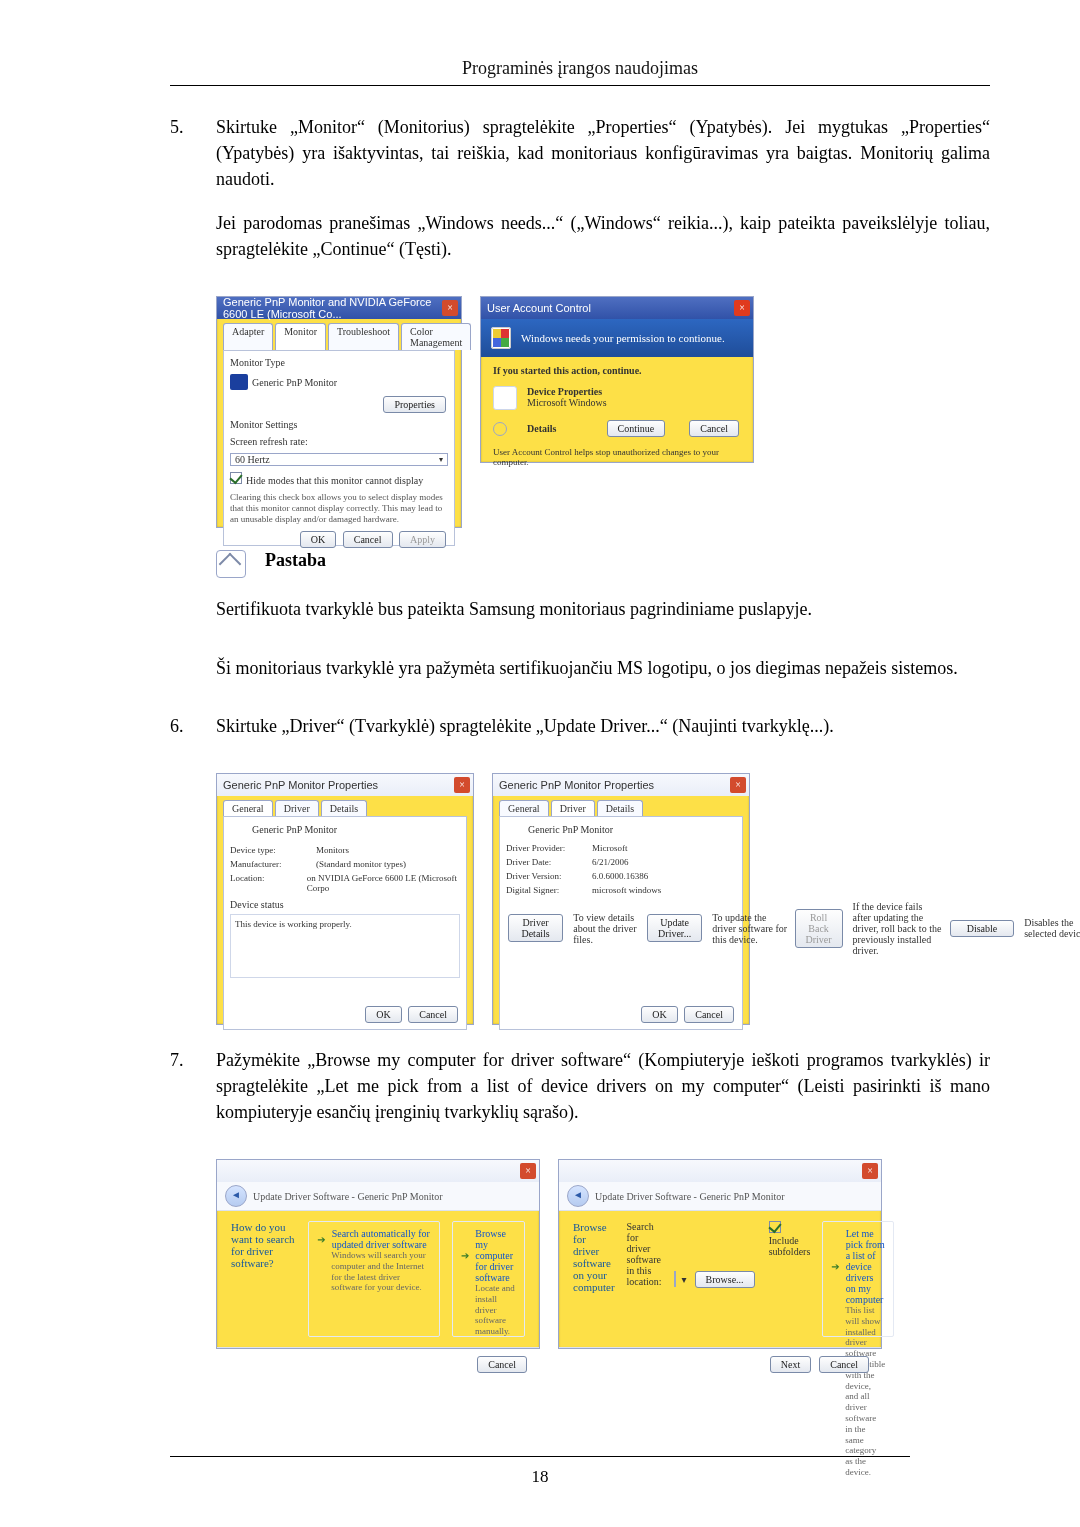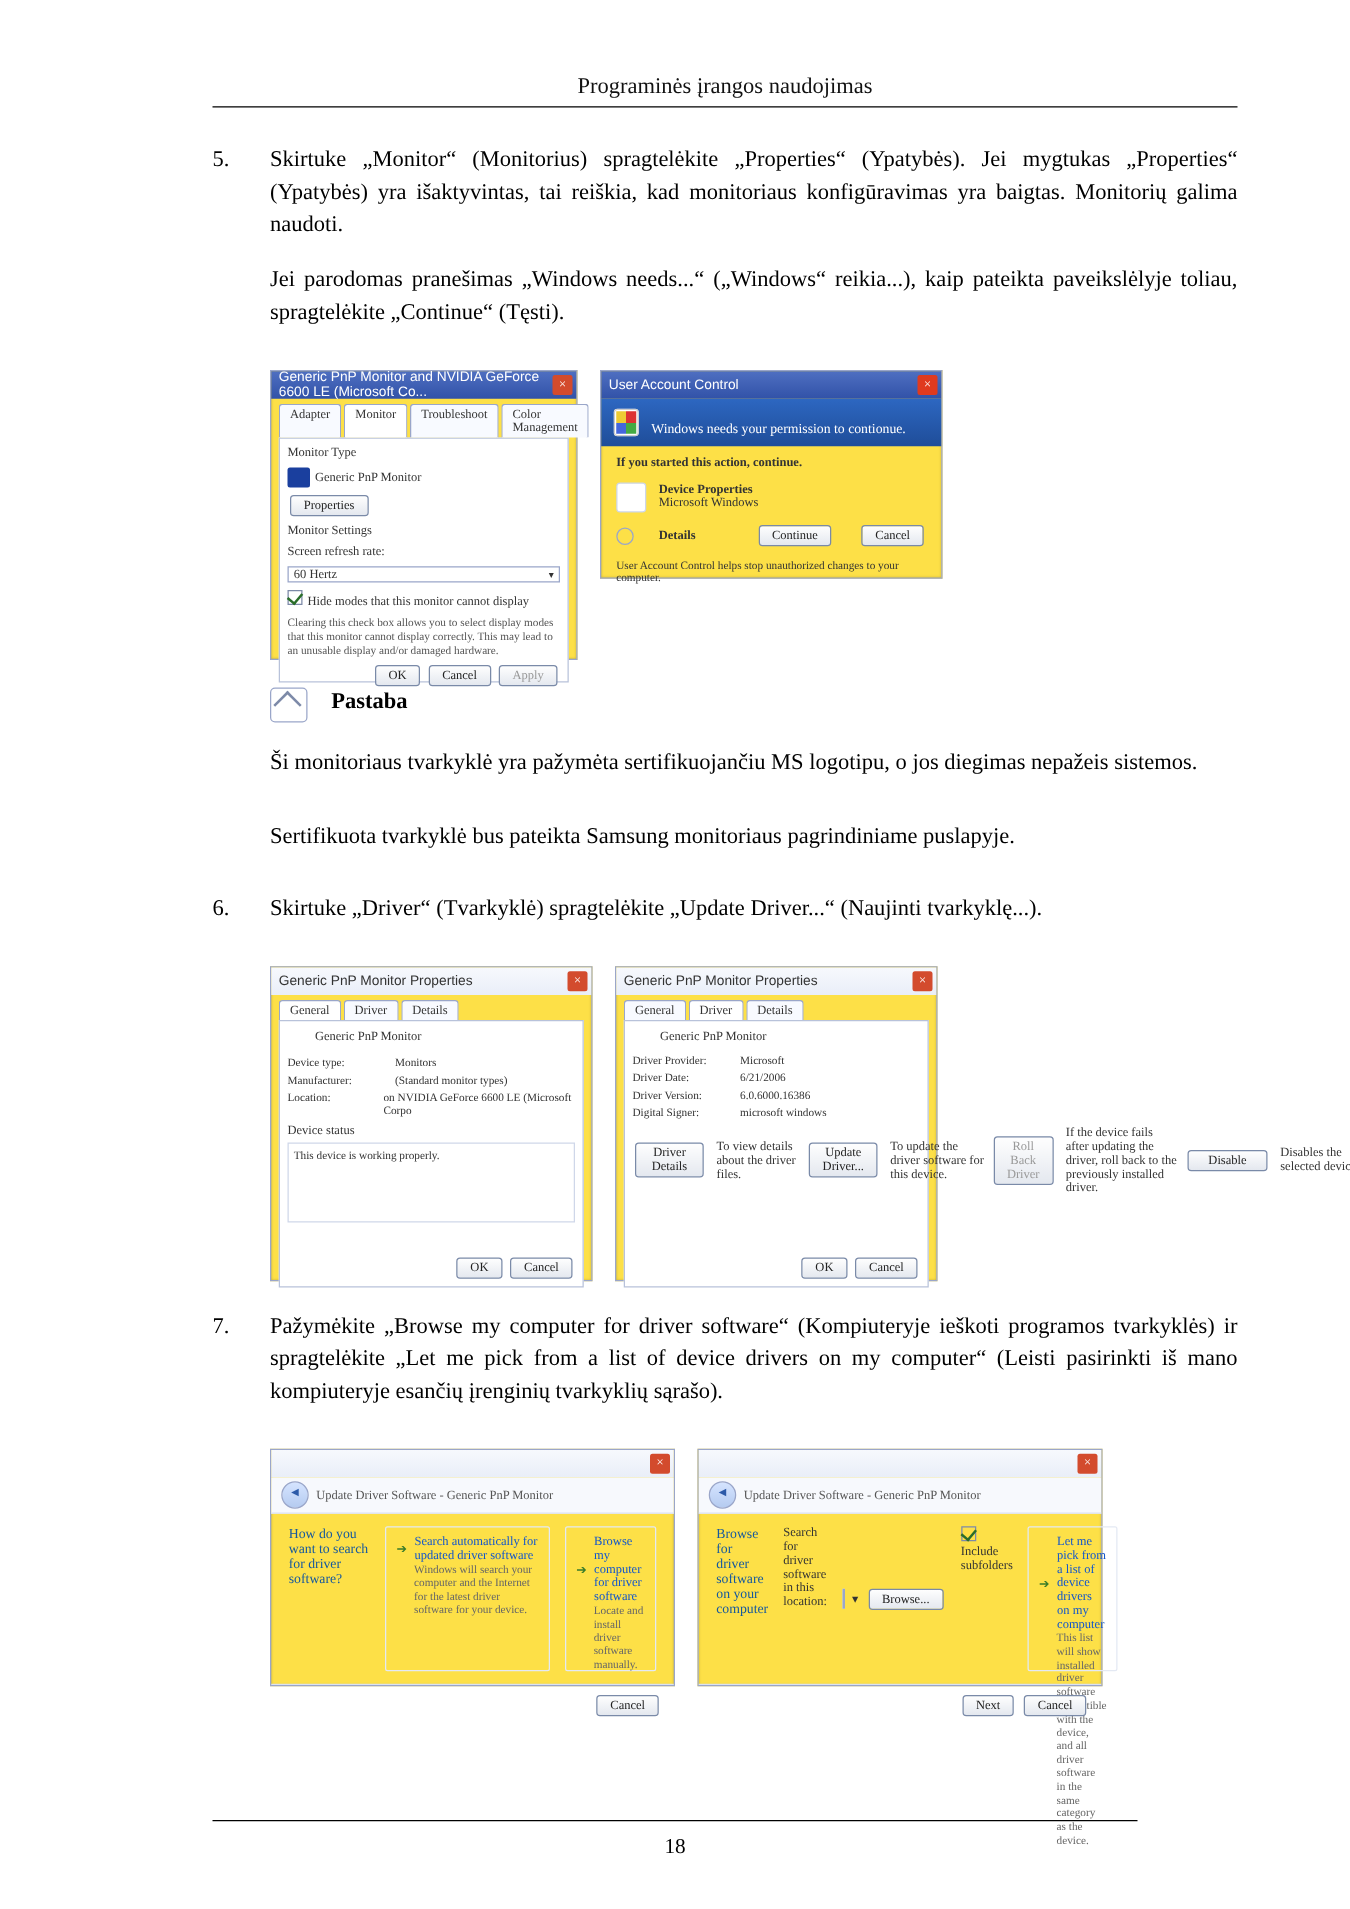--- a/index.html
+++ b/index.html
@@ -26,21 +26,21 @@
   .f1{width:244px;height:230px}
   .f1 .panel{height:182px;display:flex;flex-direction:column;gap:6px}
   .f1 .monicon{width:18px;height:16px;background:#1a3f9e;display:inline-block;margin-right:4px;border-radius:2px}
   .f1 .select{border:1px solid #9aa6c9;height:14px;display:flex;align-items:center;justify-content:space-between;padding:0 4px;font:10px Tahoma}
   .f1 .chev{font-size:8px}
   .f1 .hint{color:#555;font-size:9px;line-height:1.2}
   .f1 .actions{margin-top:auto;text-align:right}
   .tabs.t1{margin-top:4px}
   
   .f2{width:272px;height:165px}
-  .f2 .bluebar{background:linear-gradient(#2d67c1,#1f4d99);color:#fff;padding:8px 10px;font:11px Tahoma;display:flex;align-items:flex-end;gap:10px}
+  .f2 .bluebar{background:linear-gradient(#2d67c1,#1f4d99);color:#fff;padding:8px 10px;font:11px Tahoma;display:flex;align-items:center;gap:10px}
   .shield{width:20px;height:22px;background:#fff;border-radius:3px;position:relative;box-shadow:0 0 0 1px #ccc inset}
   .shield:before{content:"";position:absolute;inset:2px;background:conic-gradient(#d33 0 25%,#4a4 0 50%,#46d 0 75%,#ec3 0)}
   .f2 .body{padding:8px 12px;font:10px Tahoma;color:#333;display:flex;flex-direction:column;gap:10px}
   .f2 .rowic{display:flex;gap:10px;align-items:flex-start}
   .exeic{width:22px;height:22px;background:#fff;border:1px solid #cdd6ea;border-radius:3px}
   .f2 .act{display:flex;align-items:center;gap:20px}
   .chevr{width:12px;height:12px;border:1px solid #9aa6c9;border-radius:50%;display:inline-block}
   
   .note-row{display:flex;align-items:flex-start;gap:19px;margin:4px 0 18px 46px}
   .note-ic{width:28px;height:26px;border:1px solid #9aa6c9;border-radius:4px;background:#fff;position:relative}
@@ -100,21 +100,21 @@
       <div class="tab active">Monitor</div>
       <div class="tab">Troubleshoot</div>
       <div class="tab">Color Management</div>
     </div>
     <div class="panel">
       <div class="lbl">Monitor Type</div>
       <div style="display:flex;align-items:center">
             <span class="monicon"></span>
             <span>Generic PnP Monitor</span>
           </div>
-      <div style="text-align:left"><span class="btn">Properties</span></div>
+      <div style="text-align:right"><span class="btn">Properties</span></div>
       <div class="lbl">Monitor Settings</div>
       <div class="lbl">Screen refresh rate:</div>
       <div class="select">
             <span>60 Hertz</span>
             <span class="chev">▾</span>
           </div>
       <div><span class="ck on"></span><span>Hide modes that this monitor cannot display</span></div>
       <div class="hint">Clearing this check box allows you to select display modes that this monitor cannot display correctly. This may lead to an unusable display and/or damaged hardware.</div>
       <div class="actions">
         <span class="btn">OK</span>
@@ -153,25 +153,25 @@
     </div>
   </div>
 </div>
 
 <div class="note-row">
   <div class="note-ic"></div>
   <div class="note-lbl">Pastaba</div>
 </div>
 <div class="block">
       <div class="num"></div>
+      <div class="txt para">Sertifikuota tvarkyklė bus pateikta Samsung monitoriaus pagrindiniame puslapyje.</div>
+    </div>
+<div class="block">
+      <div class="num"></div>
       <div class="txt para">Ši monitoriaus tvarkyklė yra pažymėta sertifikuojančiu MS logotipu, o jos diegimas nepažeis sistemos.</div>
-    </div>
-<div class="block">
-      <div class="num"></div>
-      <div class="txt para">Sertifikuota tvarkyklė bus pateikta Samsung monitoriaus pagrindiniame puslapyje.</div>
     </div>
 
 <div class="block">
   <div class="num">6.</div>
   <div class="txt para">Skirtuke „Driver“ (Tvarkyklė) spragtelėkite „Update Driver...“ (Naujinti tvarkyklę...).</div>
 </div>
 
 <div class="fig-row">
 
   <div class="fig f34">

